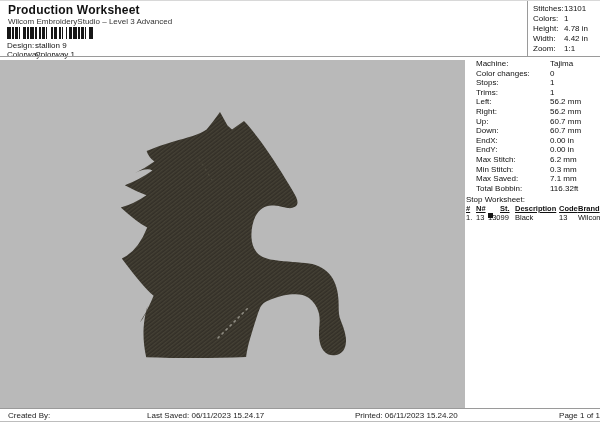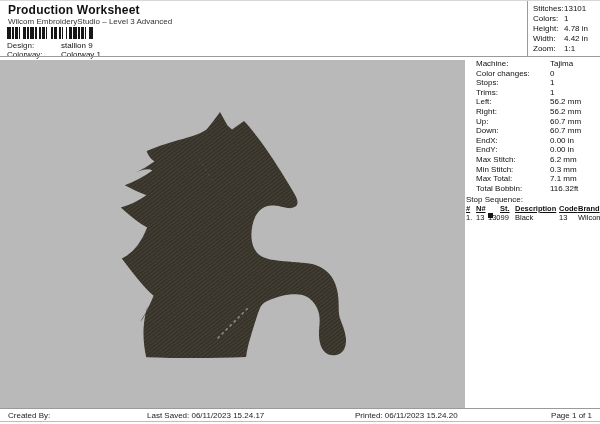--- a/index.html
+++ b/index.html
@@ -4,21 +4,21 @@
 <style>
   html,body{margin:0;padding:0;}
   body{width:600px;height:424px;background:#fff;font-family:"Liberation Sans",sans-serif;color:#111;position:relative;overflow:hidden;}
   .abs{position:absolute;}
   
   #page-title{left:8px;top:3px;font-size:12px;font-weight:bold;letter-spacing:.2px;}
   #subtitle{left:8px;top:17px;font-size:8px;color:#333;text-align:center;}
   #barcode{left:7px;top:27px;width:86px;height:12px;display:flex;align-items:stretch;}
   #barcode div{height:100%;}
   .hdr-row{left:7px;font-size:8px;display:flex;}
-  .hdr-row .lbl{width:54px;color:#222;}
+  .hdr-row .lbl{width:28px;color:#222;}
   .hdr-row .val{color:#111;}
   #design-row{top:41px;}
   #colorway-row{top:50px;}
   #top-rule{left:0;top:0;width:600px;height:1px;background:#d8d8d8;}
   #header-sep{left:0;top:56px;width:600px;height:1px;background:#9a9a9a;}
   
   #summary-panel{left:527px;top:1px;width:73px;height:55px;border-left:1px solid #9a9a9a;box-sizing:border-box;padding-top:3px;}
   .sum-row{display:flex;font-size:8px;line-height:10px;padding-left:5px;}
   .sum-row .lbl{width:31px;}
   
@@ -36,21 +36,21 @@
   .c1{left:2px;} .c2{left:12px;} .c3h{left:36px;} .c3{left:24px;}
   .c4{left:51px;} .c5{left:95px;} .c6{left:114px;}
   .swatch{display:inline-block;width:5px;height:5px;margin-right:2px;background:#111;}
   
   #footer-rule{left:0;top:408px;width:600px;height:1px;background:#9a9a9a;}
   #footer-rule2{left:0;top:421px;width:600px;height:1px;background:#bdbdbd;}
   .ftr{top:411px;font-size:8px;color:#222;white-space:nowrap;}
   #created-by{left:8px;}
   #last-saved{left:147px;}
   #printed{left:355px;}
-  #page-num{right:8px;}
+  #page-num{right:0;}
 </style>
 </head>
 <body>
 
 <div class="abs" id="top-rule"></div>
 <div class="abs" id="page-title">Production Worksheet</div>
 <div class="abs" id="subtitle">Wilcom EmbroideryStudio – Level 3 Advanced</div>
 <div class="abs" id="barcode">
     <div style="width: 4.03125px; background: rgb(22, 22, 22);"></div>
     <div style="width: 1.34375px; background: rgb(255, 255, 255);"></div>
@@ -230,29 +230,29 @@
     </div>
     <div class="m-row">
       <div class="lbl">Max Stitch:</div>
       <div>6.2 mm</div>
     </div>
     <div class="m-row">
       <div class="lbl">Min Stitch:</div>
       <div>0.3 mm</div>
     </div>
     <div class="m-row">
-      <div class="lbl">Max Total:</div>
+      <div class="lbl">Max Saved:</div>
       <div>7.1 mm</div>
     </div>
     <div class="m-row">
       <div class="lbl">Total Bobbin:</div>
       <div>116.32ft</div>
     </div>
   </div>
-<div class="abs" id="stop-seq-title">Stop Sequence:</div>
+<div class="abs" id="stop-seq-title">Stop Worksheet:</div>
 <div class="abs" id="seq-table">
     <div class="seq-row seq-head">
       <span class="c1">#</span>
       <span class="c2">N#</span>
       <span class="c3h">St.</span>
       <span class="c4">Description</span>
       <span class="c5">Code</span>
       <span class="c6">Brand</span>
     </div>
     <div class="seq-row">

